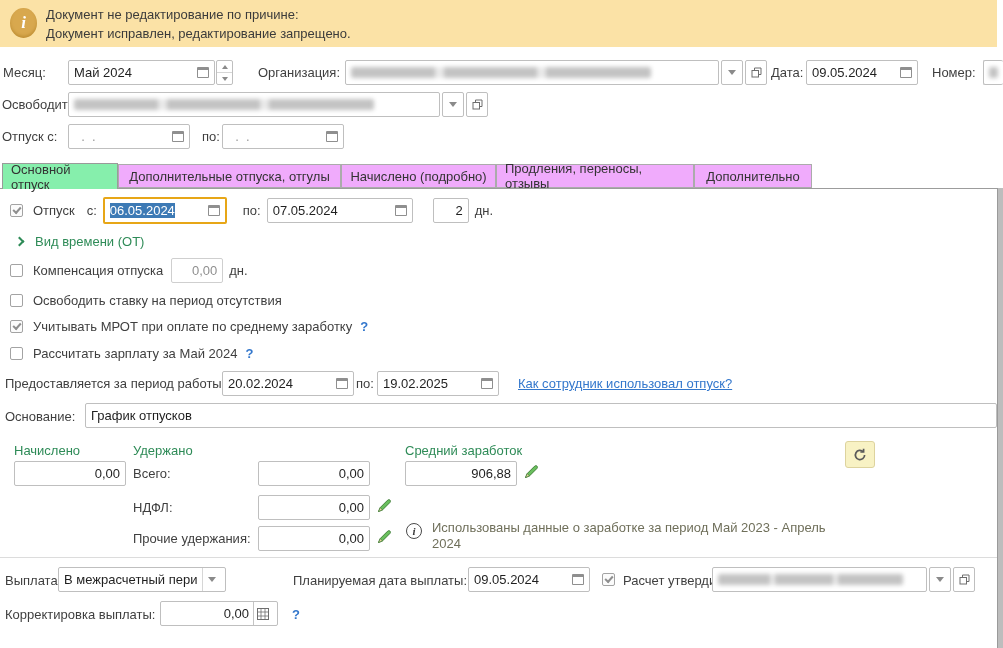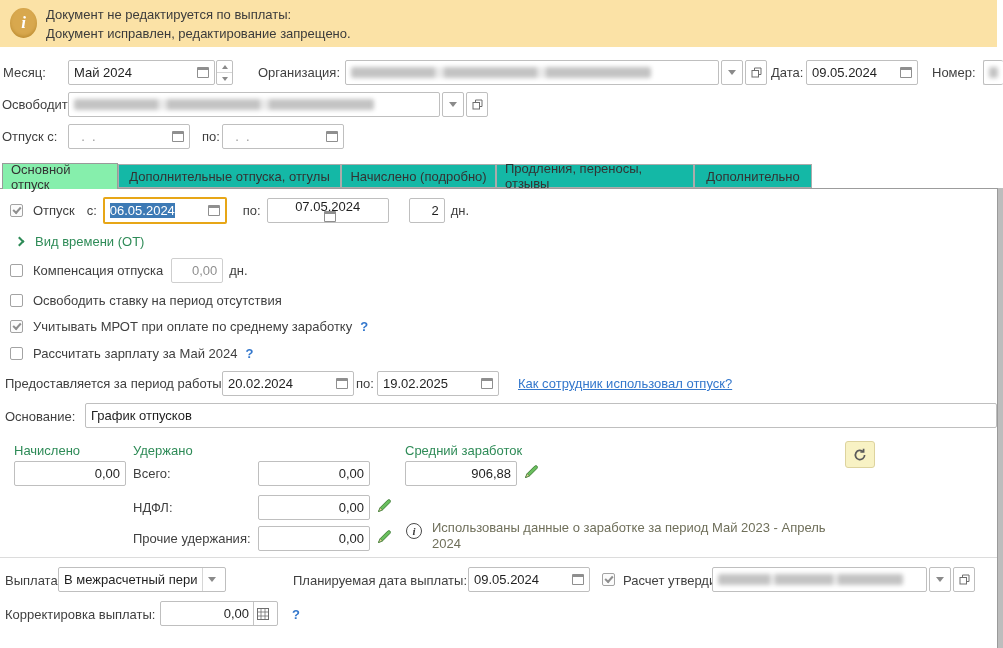--- a/index.html
+++ b/index.html
@@ -46,21 +46,21 @@
 
   .cb { width:13px; height:13px; border:1px solid #a3a3a3; border-radius:2px; background:#fff; position:relative; flex:none; }
   .cb.checked { background:#fbfbfb; }
   .cb.checked::after { content:""; position:absolute; left:2px; top:2px; width:6px; height:3px;
     border-left:2px solid #8f8f8f; border-bottom:2px solid #8f8f8f; transform:rotate(-48deg); }
 
   .flex-row { position:absolute; display:flex; align-items:center; }
 
   
   .tabline { position:absolute; left:0; top:188px; width:1003px; height:1px; background:#9c9c9c; }
-  .tab { position:absolute; top:164px; height:24px; border:1px solid #ababab; background:#14b8a6;
+  .tab { position:absolute; top:164px; height:24px; border:1px solid #ababab; background:#f0abfc;
     display:flex; align-items:center; justify-content:center; padding:0 8px; color:#333; cursor:default; }
   .tab.active { top:163px; height:26px; background:#86efac; border-color:#9a9a9a; border-bottom:none; z-index:3; }
 
   .green { color:#2e8b57; }
   .link { color:#3377cc; text-decoration:underline; cursor:pointer; }
   .help { color:#3377cc; font-weight:bold; }
   .chev { width:7px; height:7px; border-right:2px solid #2e8b57; border-bottom:2px solid #2e8b57;
     transform:rotate(-45deg); flex:none; }
 
   .pencil { position:absolute; width:15px; height:15px; }
@@ -79,21 +79,21 @@
   .calc-btn { width:19px; height:100%; border-left:1px solid #c4c4c4; display:flex; align-items:center;
     justify-content:center; flex:none; margin-left:4px; }
 </style>
 </head>
 <body>
 
 <div class="page">
 
   <div class="banner">
     <div class="banner-icon">i</div>
-    <div class="banner-line1">Документ не редактируется по выплаты:</div>
+    <div class="banner-line1">Документ не редактирование по причине:</div>
     <div class="banner-line2">Документ исправлен, редактирование запрещено.</div>
   </div>
 
   <div class="lbl" style="left:3px; top:65px;">Месяц:</div>
   <div class="inp" style="left:68px; top:60px; width:147px;">
     <span class="val">Май 2024</span>
     <span class="calendar-icon"></span>
   </div>
   <div class="spin" style="left:216px; top:60px;">
     <span class="cell">
@@ -160,21 +160,21 @@
 
   <div class="flex-row" style="left:10px; top:196px; height:28px;">
     <span class="cb checked"></span>
     <span class="lbl" style="position:static; margin-left:10px;">Отпуск</span>
     <span class="lbl" style="position:static; margin-left:12px;">с:</span>
     <div class="inp focus" style="position:static; width:124px; margin-left:6px;">
       <span class="val"><span class="sel">06.05.2024</span></span>
       <span class="calendar-icon"></span>
     </div>
     <span class="lbl" style="position:static; margin-left:16px;">по:</span>
-    <div class="inp" style="position:static; width:122px; margin-left:6px;flex-direction:column;">
+    <div class="inp" style="position:static; width:146px; margin-left:6px;">
       <span class="val">07.05.2024</span>
       <span class="calendar-icon"></span>
     </div>
     <div class="inp num" style="position:static; width:36px; margin-left:20px;">
       <span class="val">2</span>
     </div>
     <span class="lbl" style="position:static; margin-left:6px;">дн.</span>
   </div>
 
   <div class="flex-row" style="left:16px; top:232px; height:18px;">

